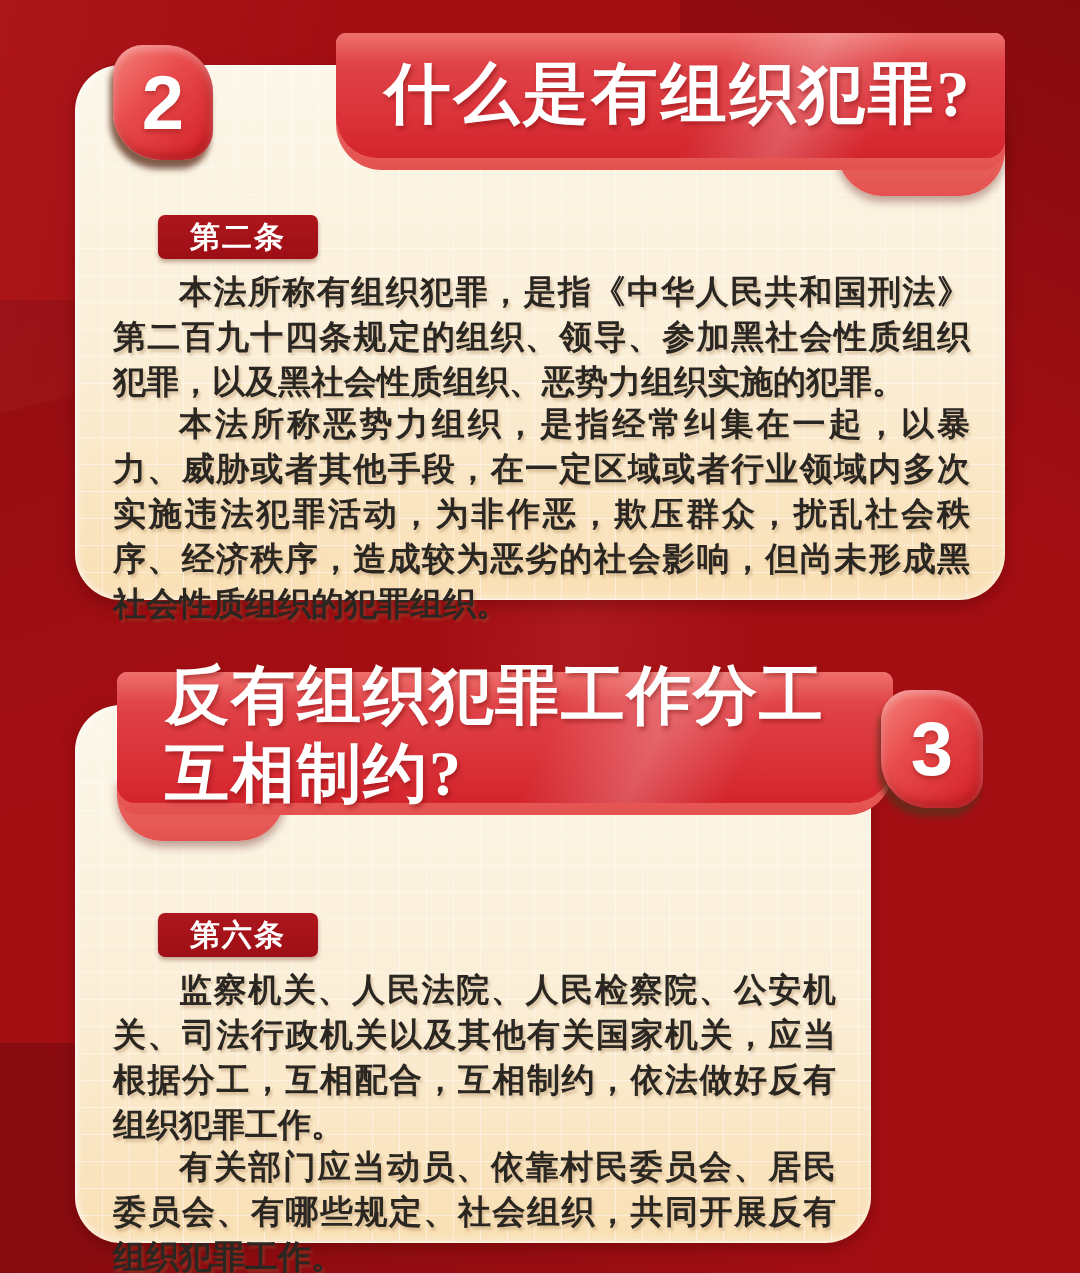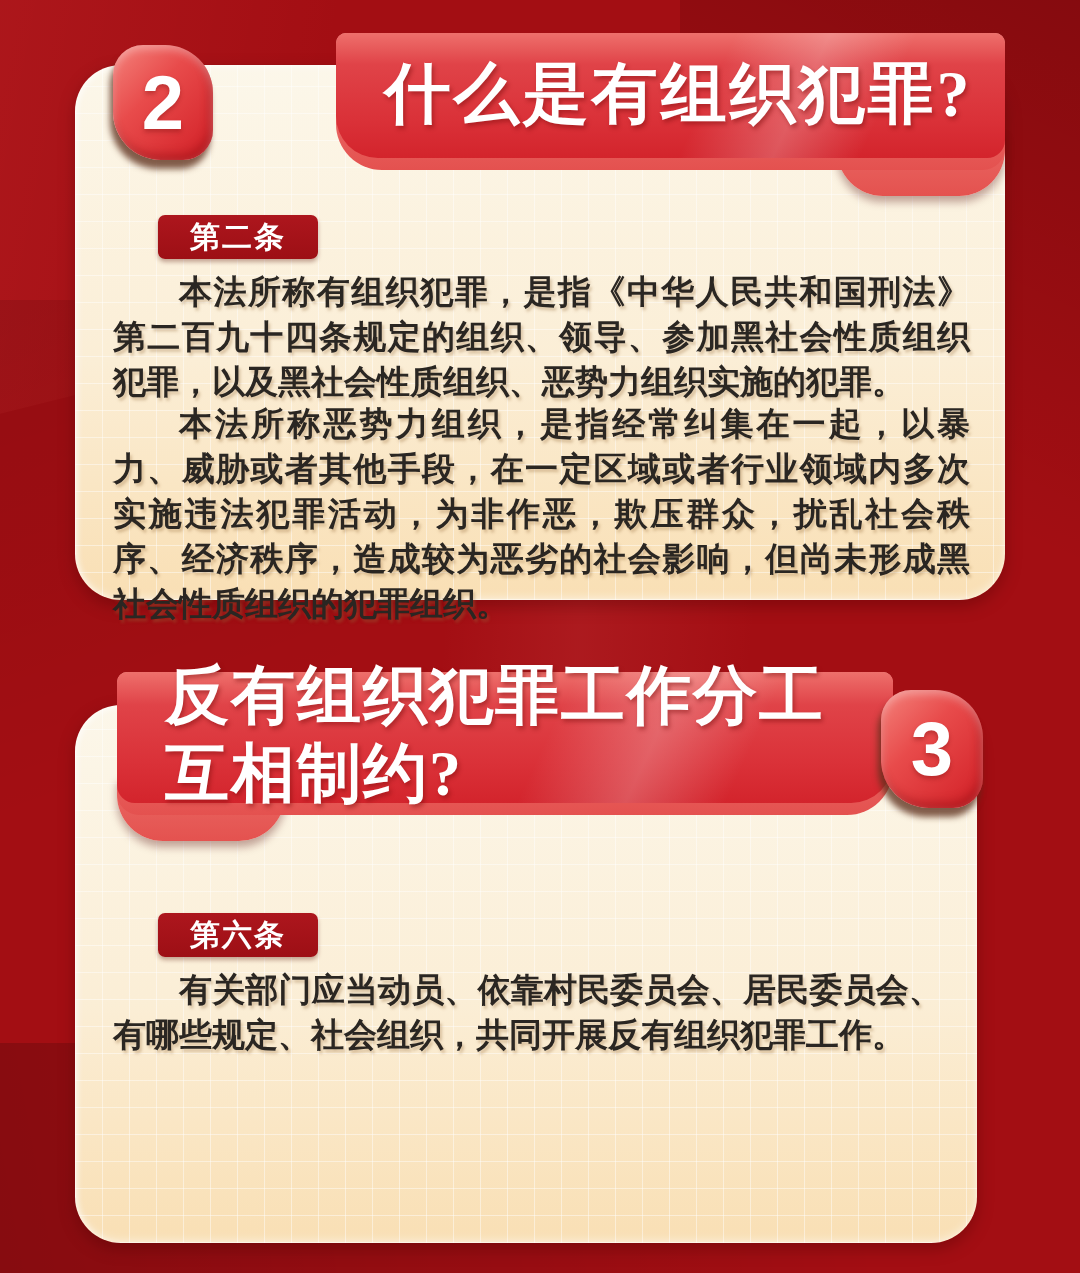--- a/index.html
+++ b/index.html
@@ -27,21 +27,21 @@
   .card{
     position:absolute;border-radius:46px;
     background-image:
       repeating-linear-gradient(0deg,rgba(255,255,255,.45) 0 1px,transparent 1px 27px),
       repeating-linear-gradient(90deg,rgba(255,255,255,.45) 0 1px,transparent 1px 27px),
       linear-gradient(180deg,#fcf7ea 0%,#fbeed6 55%,#f9dfb4 100%);
     box-shadow:0 6px 16px rgba(70,0,0,.35), inset 2px 2px 6px rgba(255,255,255,.65), inset 0 -3px 8px rgba(255,255,255,.45);
     z-index:1;box-sizing:border-box;
   }
   .card-1{left:75px;top:65px;width:930px;height:535px;padding:150px 35px 0 38px;}
-  .card-2{left:75px;top:705px;width:902px;height:538px;padding:208px 35px 0 38px;}
+  .card-2{left:75px;top:705px;width:796px;height:538px;padding:208px 35px 0 38px;}
 
   .article-pill{
     display:inline-block;margin-left:45px;height:44px;line-height:44px;
     padding:0 32px;border-radius:7px;
     background:linear-gradient(180deg,#ad161d 0%,#9d0f15 100%);
     color:#ffffff;font-size:30px;font-weight:700;letter-spacing:2px;
     box-shadow:0 3px 4px rgba(90,20,10,.35);
   }
   p.body{
     margin:10px 0 0;text-indent:2em;
@@ -121,20 +121,21 @@
       <h1 class="title title-1">什么是有组织犯罪?</h1>
     </div>
   </div>
 
   <div class="num-badge badge-2">
     <span class="num">2</span>
   </div>
 
   <div class="card card-2">
     <span class="article-pill">第六条</span>
+    <p class="body">监察机关、人民法院、人民检察院、公安机关、司法行政机关以及其他有关国家机关，应当根据分工，互相配合，互相制约，依法做好反有组织犯罪工作。</p>
     <p class="body">有关部门应当动员、依靠村民委员会、居民委员会、有哪些规定、社会组织，共同开展反有组织犯罪工作。</p>
   </div>
 
   <div class="banner banner-2">
     <div class="banner-hook"></div>
     <div class="banner-lip"></div>
     <div class="banner-face">
       <h1 class="title title-2">反有组织犯罪工作分工</h1>
       <h1 class="title title-2">互相制约?</h1>
     </div>

